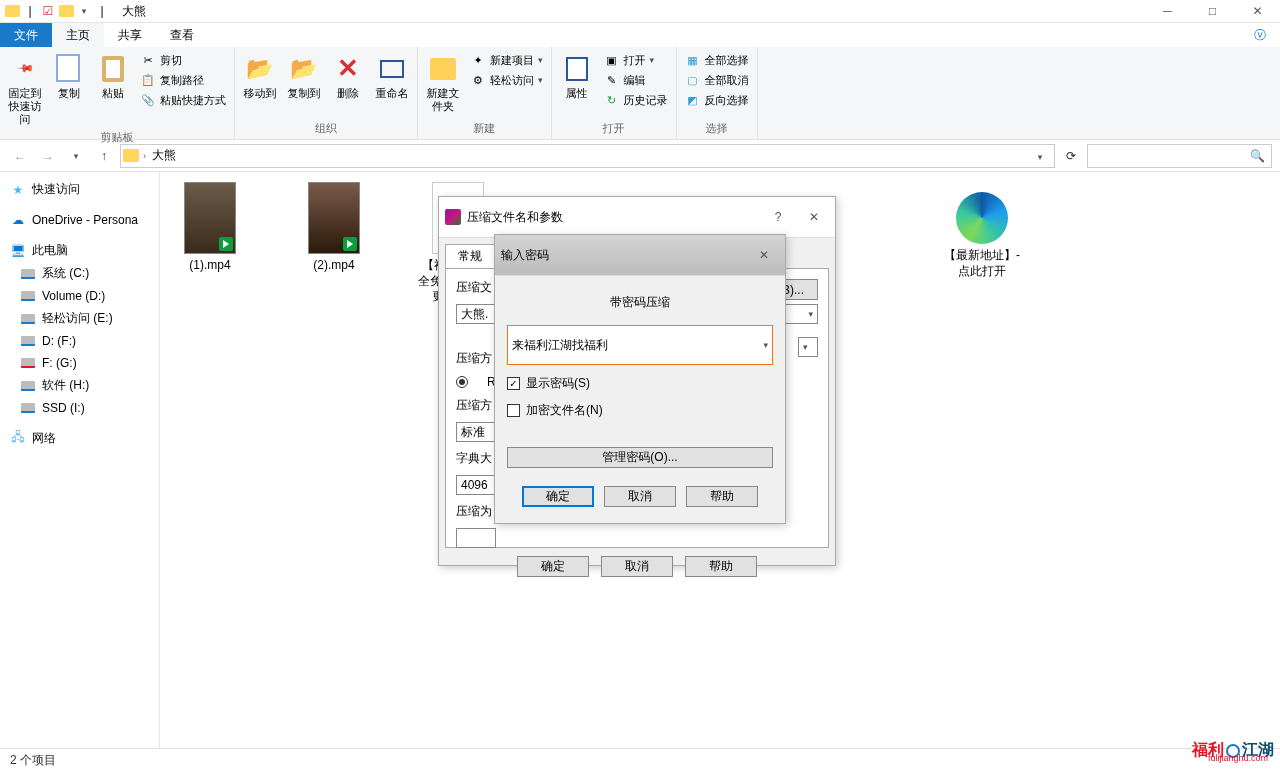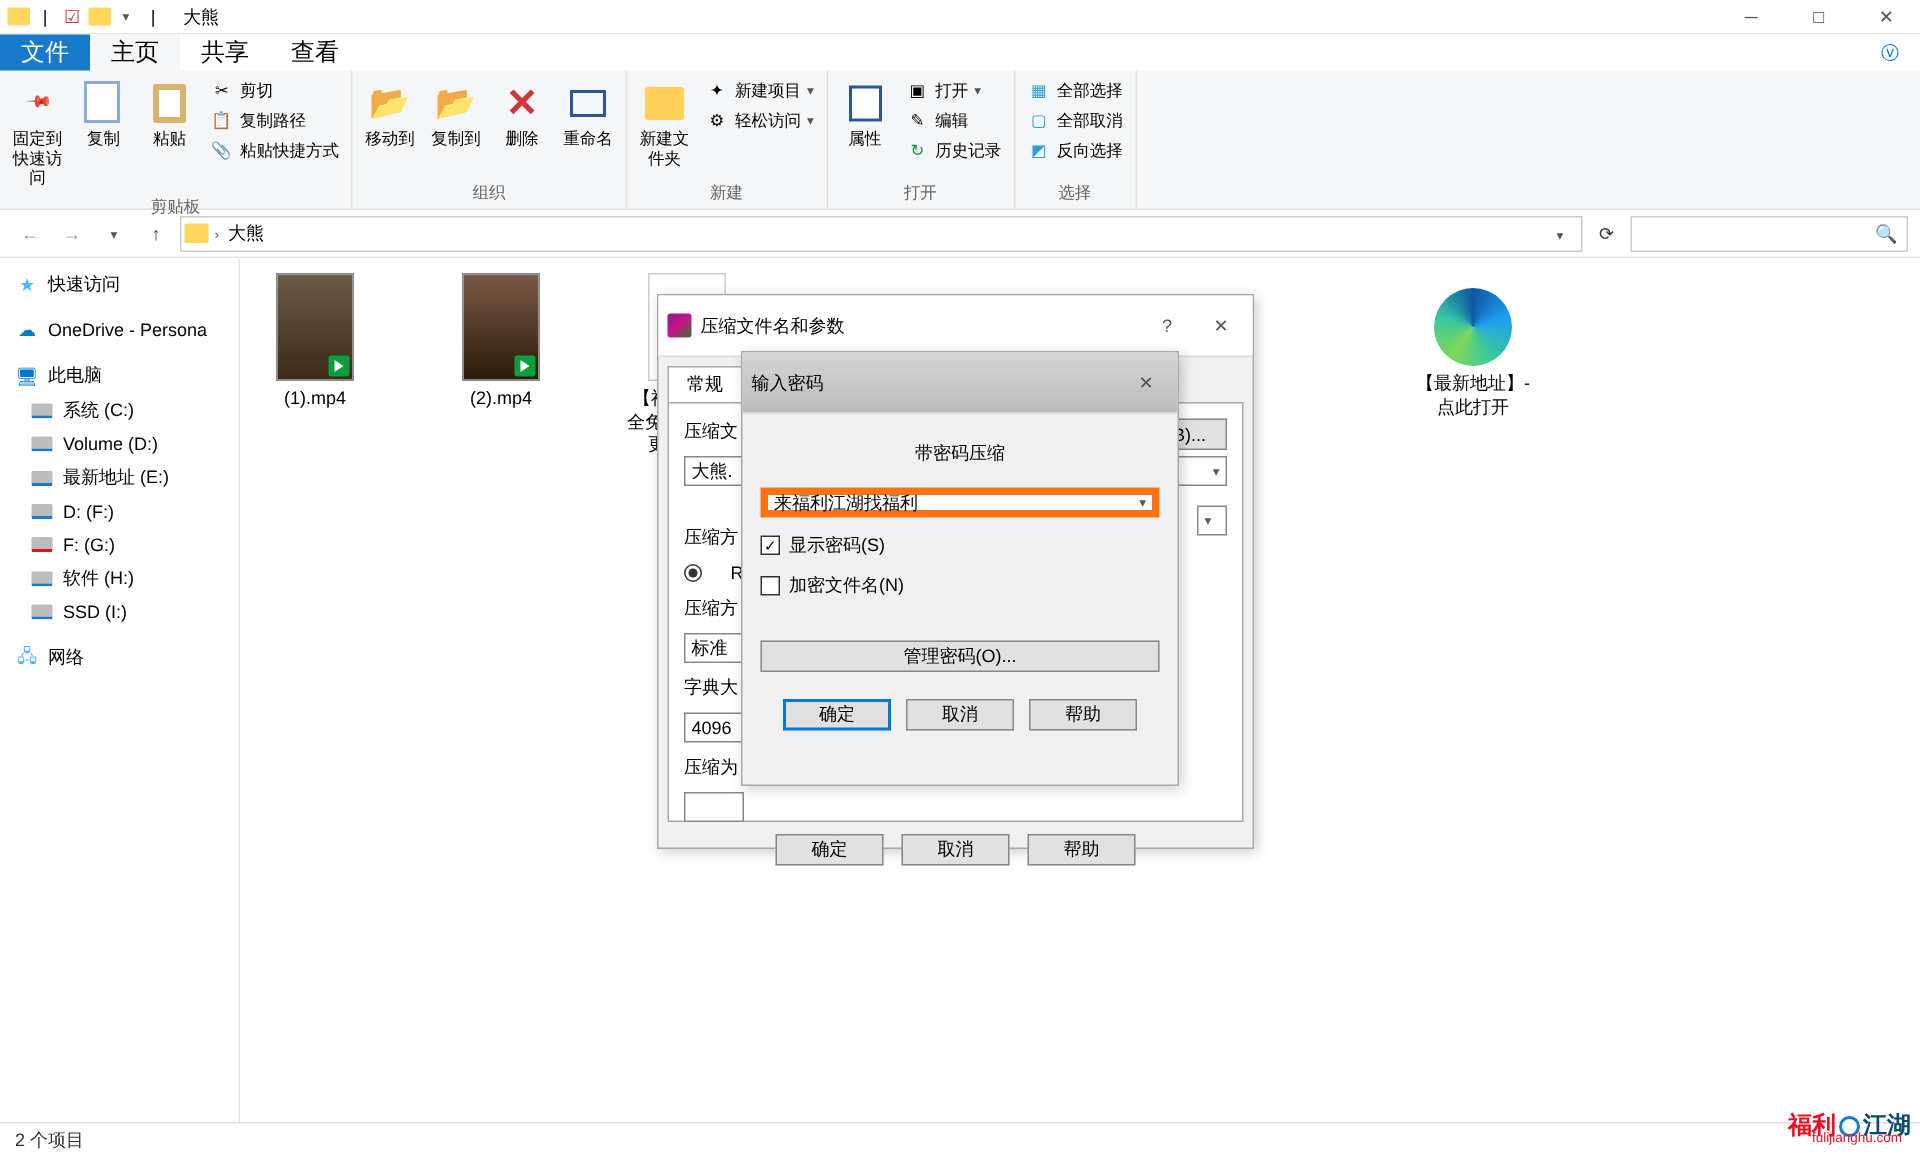--- a/index.html
+++ b/index.html
@@ -9,21 +9,21 @@
 .titlebar { height: 23px; background: #fff; display: flex; align-items: center; border-bottom: 1px solid #e5e5e5; }
 .titlebar .qat { display: flex; align-items: center; gap: 2px; padding: 0 4px; }
 .titlebar .qat-icon { width: 16px; height: 16px; display: flex; align-items: center; justify-content: center; }
 .titlebar .folder-icon { background: #ffd75e; width: 15px; height: 12px; border-radius: 1px; }
 .titlebar .title { margin-left: 8px; font-size: 12px; }
 .titlebar .win-controls { margin-left: auto; display: flex; }
 .titlebar .win-btn { width: 45px; height: 23px; display: flex; align-items: center; justify-content: center; color: #555; }
 
 
 .ribbon-tabs { height: 24px; display: flex; align-items: stretch; background: #fff; }
-.ribbon-tab { padding: 0 14px; display: flex; align-items: center; font-size: 16px; cursor: pointer; font-family: Liberation Serif, serif; }
+.ribbon-tab { padding: 0 14px; display: flex; align-items: center; font-size: 12px; cursor: pointer; font-family: Liberation Serif, serif; }
 .ribbon-tab.file { background: #1979ca; color: #fff; }
 .ribbon-tab.active { background: #f5f6f7; }
 .ribbon-expand { margin-left: auto; width: 40px; display: flex; align-items: center; justify-content: center; color: #0078d7; }
 
 
 .ribbon { height: 93px; background: #f5f6f7; border-bottom: 1px solid #e1e1e1; display: flex; }
 .ribbon-group { display: flex; flex-direction: column; border-right: 1px solid #e1e1e1; padding: 2px 4px; }
 .ribbon-group-content { flex: 1; display: flex; align-items: flex-start; gap: 2px; padding-top: 2px; }
 .ribbon-group-label { text-align: center; font-size: 11px; color: #666; padding: 1px 0; }
 .rbtn-large { display: flex; flex-direction: column; align-items: center; justify-content: flex-start; width: 42px; padding: 2px; gap: 2px; font-size: 11px; text-align: center; line-height: 1.2; }
@@ -81,21 +81,21 @@
 .dlg-select { height: 20px; border: 1px solid #888; background: #fff; padding: 0 4px; display: flex; align-items: center; justify-content: space-between; }
 .dlg-btns { display: flex; gap: 12px; justify-content: center; padding: 8px; }
 .btn { min-width: 72px; height: 21px; border: 1px solid #888; background: #e1e1e1; font-size: 12px; display: flex; align-items: center; justify-content: center; }
 
 
 .dlg2 { left: 494px; top: 234px; width: 292px; height: 290px; z-index: 10; }
 .dlg2 .dlg-title { background: linear-gradient(#d4d4d4, #bcbcbc); }
 .dlg2-body { padding: 12px; }
 .dlg2-heading { text-align: center; font-size: 12px; margin: 6px 0 14px; }
 .pwd-label { font-size: 12px; margin-bottom: 4px; }
-.pwd-input { width: 100%; height: 20px; border: 5px solid #f97316; padding: 0 4px; font-size: 12px; display: flex; align-items: center; justify-content: space-between; background: #fff; }
+.pwd-input { width: 100%; height: 40px; border: 1px solid #f97316; padding: 0 4px; font-size: 12px; display: flex; align-items: center; justify-content: space-between; background: #fff; }
 .chk-row { display: flex; align-items: center; gap: 6px; font-size: 12px; margin-top: 10px; }
 .chk { width: 13px; height: 13px; border: 1px solid #333; display: flex; align-items: center; justify-content: center; font-size: 10px; background: #fff; }
 .manage-btn { width: 100%; height: 21px; border: 1px solid #888; background: #e1e1e1; font-size: 12px; margin-top: 28px; display: flex; align-items: center; justify-content: center; }
 .dlg2-btns { display: flex; gap: 10px; justify-content: center; margin-top: 18px; }
 .btn.primary { border: 2px solid #0078d7; }
 
 
 .watermark { position: absolute; right: 6px; bottom: 10px; font-size: 16px; font-weight: bold; color: #e81123; display: flex; align-items: center; gap: 2px; }
 .watermark .blue { color: #0c4a6e; }
 .watermark .sub { position: absolute; right: 6px; bottom: -2px; font-size: 9px; color: #e81123; font-weight: normal; }
@@ -320,21 +320,21 @@
     <div class="nav-item">
         <span class="nico">
           <span class="drive-ico"></span>
         </span>
         <span>Volume (D:)</span>
       </div>
     <div class="nav-item">
         <span class="nico">
           <span class="drive-ico"></span>
         </span>
-        <span>最新地址 (E:)</span>
+        <span>轻松访问 (E:)</span>
       </div>
     <div class="nav-item">
         <span class="nico">
           <span class="drive-ico"></span>
         </span>
         <span>D: (F:)</span>
       </div>
     <div class="nav-item">
         <span class="nico">
           <span class="drive-ico red"></span>

